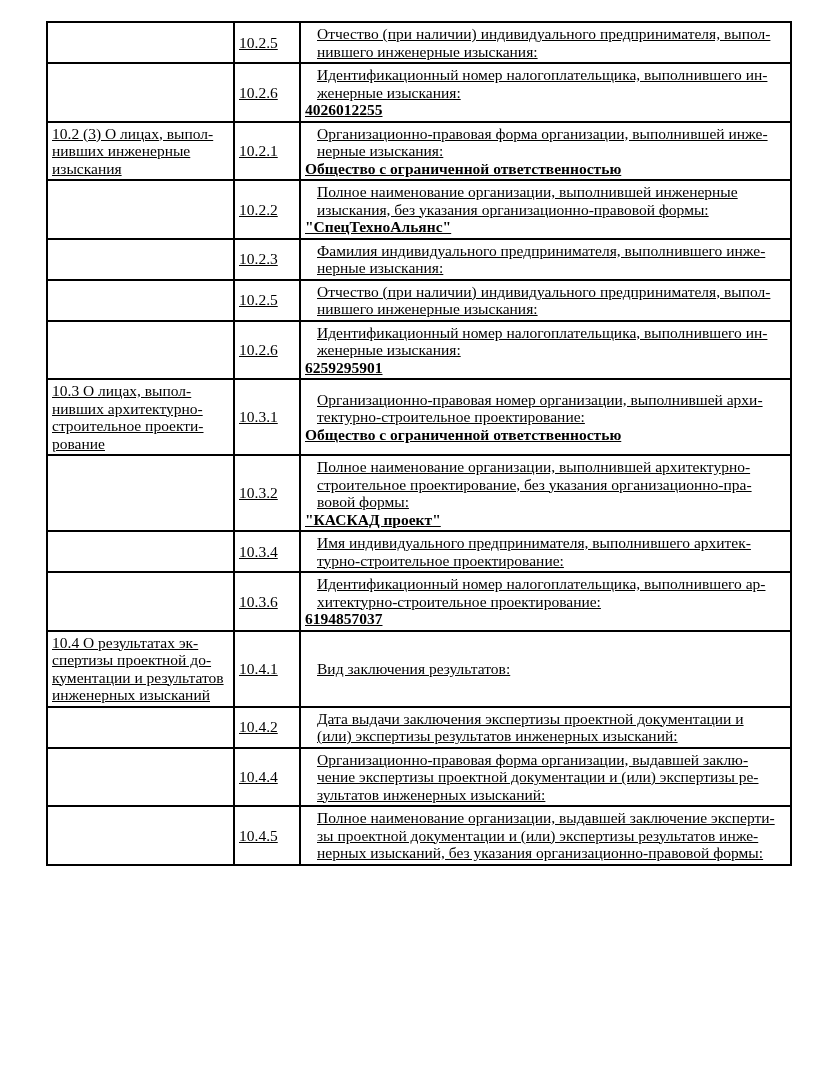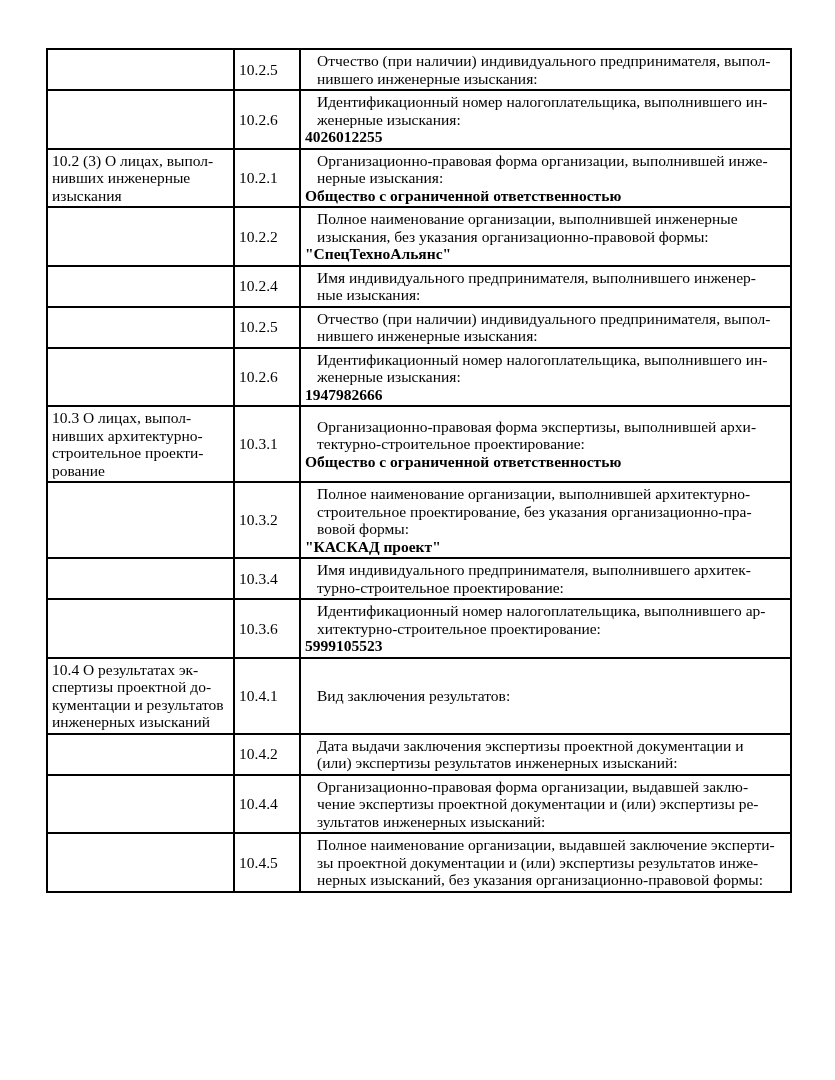--- a/index.html
+++ b/index.html
@@ -12,24 +12,25 @@
     width: 835px;
     height: 1080px;
     background: #ffffff;
     overflow: hidden;
     font-family: "Liberation Serif", "DejaVu Serif", serif;
     color: #000;
   }
   table.doc {
     position: absolute;
     left: 46px;
-    top: 48px;
+    top: 21px;
     width: 744px;
     border-collapse: collapse;
     table-layout: fixed;
+    text-decoration: underline;
   }
   table.doc td {
     border: 2px solid #000;
     padding: 2px 4px 2px 4px;
     font-size: 15.5px;
     line-height: 17.5px;
     vertical-align: middle;
     overflow: hidden;
   }
   td.c-sec { vertical-align: top; padding-left: 3px; border-radius: 11px; }
@@ -85,59 +86,59 @@
       <tr>
         <td class="c-sec"><span class="pre"></span></td>
         <td class="c-num"><span>10.2.2</span></td>
         <td class="c-txt">
             <span class="lbl">Полное наименование организации, выполнившей инженерные
 изыскания, без указания организационно-правовой формы:</span>
             <span class="val">"СпецТехноАльянс"</span>
           </td>
       </tr>
 
-
-      <tr>
-        <td class="c-sec"><span class="pre"></span></td>
-        <td class="c-num"><span>10.2.4</span></td>
-        <td class="c-txt">
-            <span class="lbl">Имя индивидуального предпринимателя, выполнившего инженер-
-ные изыскания:</span>
-            <span class="val"></span>
-          </td>
-      </tr>
+      <tr>
+        <td class="c-sec"><span class="pre"></span></td>
+        <td class="c-num"><span>10.2.3</span></td>
+        <td class="c-txt">
+            <span class="lbl">Фамилия индивидуального предпринимателя, выполнившего инже-
+нерные изыскания:</span>
+            <span class="val"></span>
+          </td>
+      </tr>
+
 
       <tr>
         <td class="c-sec"><span class="pre"></span></td>
         <td class="c-num"><span>10.2.5</span></td>
         <td class="c-txt">
             <span class="lbl">Отчество (при наличии) индивидуального предпринимателя, выпол-
 нившего инженерные изыскания:</span>
             <span class="val"></span>
           </td>
       </tr>
 
       <tr>
         <td class="c-sec"><span class="pre"></span></td>
         <td class="c-num"><span>10.2.6</span></td>
         <td class="c-txt">
             <span class="lbl">Идентификационный номер налогоплательщика, выполнившего ин-
 женерные изыскания:</span>
-            <span class="val">1947982666</span>
+            <span class="val">6259295901</span>
           </td>
       </tr>
 
       <tr>
         <td class="c-sec"><span class="pre">10.3 О лицах, выпол-
 нивших архитектурно-
 строительное проекти-
 рование</span></td>
         <td class="c-num"><span>10.3.1</span></td>
         <td class="c-txt">
-            <span class="lbl">Организационно-правовая форма экспертизы, выполнившей архи-
+            <span class="lbl">Организационно-правовая номер организации, выполнившей архи-
 тектурно-строительное проектирование:</span>
             <span class="val">Общество с ограниченной ответственностью</span>
           </td>
       </tr>
 
       <tr>
         <td class="c-sec"><span class="pre"></span></td>
         <td class="c-num"><span>10.3.2</span></td>
         <td class="c-txt">
             <span class="lbl">Полное наименование организации, выполнившей архитектурно-
@@ -158,21 +159,21 @@
           </td>
       </tr>
 
 
       <tr>
         <td class="c-sec"><span class="pre"></span></td>
         <td class="c-num"><span>10.3.6</span></td>
         <td class="c-txt">
             <span class="lbl">Идентификационный номер налогоплательщика, выполнившего ар-
 хитектурно-строительное проектирование:</span>
-            <span class="val">5999105523</span>
+            <span class="val">6194857037</span>
           </td>
       </tr>
 
       <tr>
         <td class="c-sec"><span class="pre">10.4 О результатах эк-
 спертизы проектной до-
 кументации и результатов
 инженерных изысканий</span></td>
         <td class="c-num"><span>10.4.1</span></td>
         <td class="c-txt">

